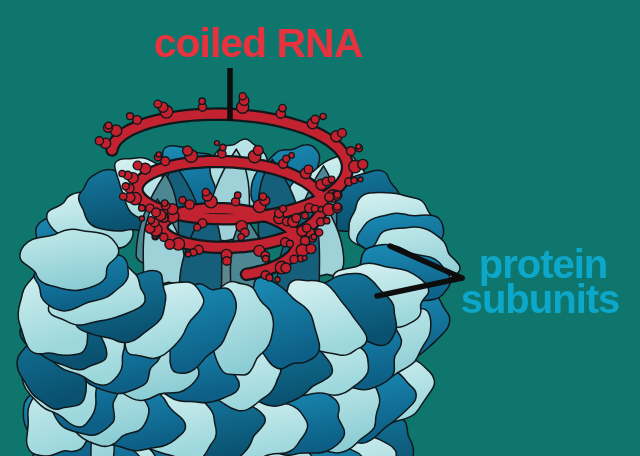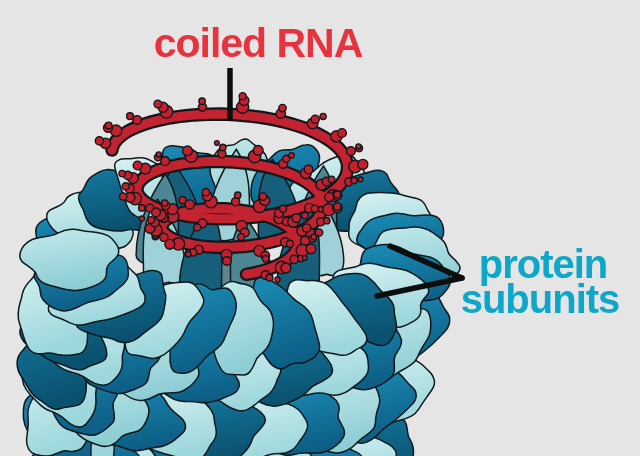--- a/index.html
+++ b/index.html
@@ -1,16 +1,16 @@
 <!DOCTYPE html>
 <html><head>
 <meta charset="utf-8">
 <style>
   html,body{margin:0;padding:0;background:#ffffff;}
-  .stage{position:relative;width:640px;height:456px;background:#e5e5e5;overflow:hidden;}
+  .stage{position:relative;width:640px;height:456px;background:#0f766e;overflow:hidden;}
   svg{display:block;width:640px;height:456px;}
   .lbl{font-family:"Liberation Sans","DejaVu Sans",sans-serif;font-weight:bold;}
   .lbl-big{font-size:41px;letter-spacing:-1px;}
   .lbl-mid{font-size:40px;letter-spacing:-1px;}
 </style>
 </head>
 <body>
 
 <div class="stage">
   <svg viewBox="0 0 640 456" width="640" height="456">

